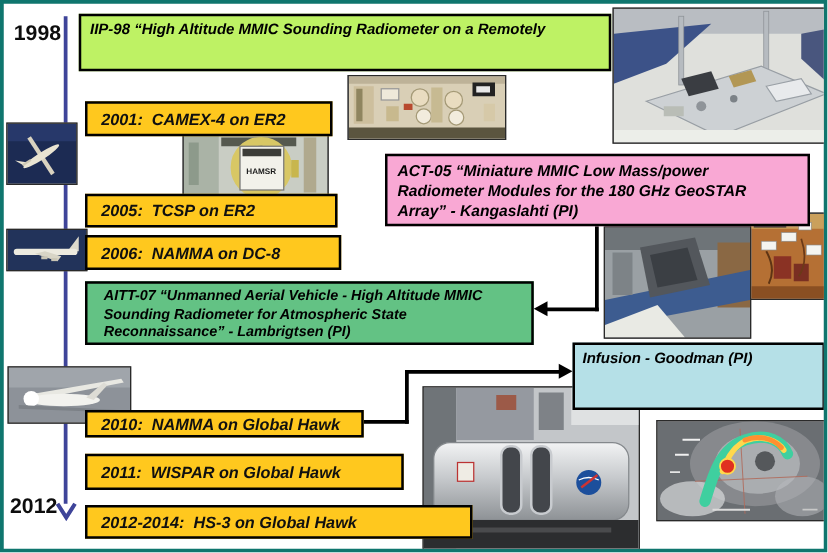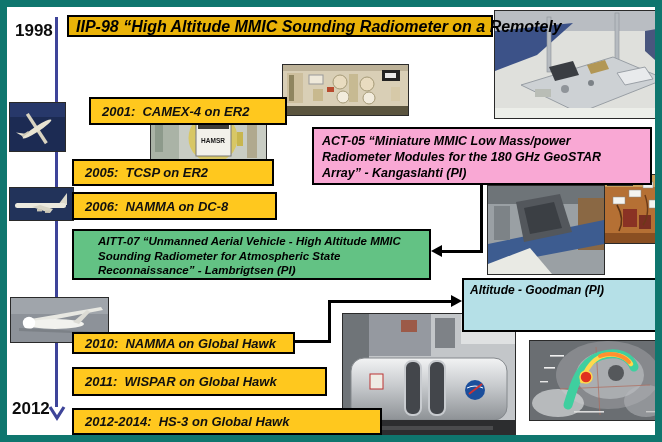--- a/index.html
+++ b/index.html
@@ -1,18 +1,18 @@
 <!DOCTYPE html>
 <html><head>
 <meta charset="utf-8">
 <style>
   html,body{margin:0;padding:0;background:#fff;}
   #slide{
     position:relative;width:662px;height:442px;background:#fff;
-    border:7px solid #0f766e;box-sizing:border-box;overflow:hidden;
+    border:3px solid #0f766e;box-sizing:border-box;overflow:hidden;
     font-family:"Liberation Sans",sans-serif;color:#111;
   }
   .abs{position:absolute;}
   .year{
     font-size:17px;font-weight:bold;color:#0d0d0d;z-index:4;letter-spacing:0px;
   }
   .tline{background:#3e4499;z-index:1;}
   .photo{position:absolute;overflow:hidden;border:1px solid #2a2a2a;z-index:2;background:#888;}
   .photo svg{display:block;width:100%;height:100%;}
   .pbox{
@@ -23,23 +23,23 @@
   .ybox{
     position:absolute;border:2px solid #000;z-index:3;box-sizing:border-box;
     background:#ffc81e;font-weight:bold;font-style:italic;font-size:13px;color:#101010;
     display:flex;align-items:center;padding-left:11px;white-space:pre;
   }
   .aseg{position:absolute;background:#000;z-index:2;}
   .ahead-left{position:absolute;width:0;height:0;z-index:2;
     border-top:6px solid transparent;border-bottom:6px solid transparent;border-right:11px solid #000;}
   .ahead-right{position:absolute;width:0;height:0;z-index:2;
     border-top:6px solid transparent;border-bottom:6px solid transparent;border-left:11px solid #000;}
-  #box-iip98{left:60px;top:8px;width:426px;height:22px;background:#eab308;font-size:16px;padding:2px 7px;line-height:16px;}
+  #box-iip98{left:60px;top:8px;width:426px;height:46px;background:#bef264;font-size:12px;padding:2px 7px;line-height:16px;}
   #box-act05{left:305px;top:120px;width:340px;height:58px;background:#f9a8d4;font-size:12.5px;padding:4px 8px;line-height:16px;}
-  #box-aitt07{left:65px;top:222px;width:359px;height:51px;background:#63c284;font-size:11.5px;padding:3px 24px;line-height:14.5px;}
+  #box-aitt07{left:65px;top:222px;width:359px;height:51px;background:#63c284;font-size:11.5px;padding:3px 13px;line-height:14.5px;}
   #box-aist08{left:455px;top:271px;width:202px;height:54px;background:#b5e0e7;font-size:12px;padding:3px 6px;line-height:15.5px;}
 </style>
 </head>
 <body>
 
 <div id="slide">
 
   <div class="abs year" style="left:8px;top:14px;">1998</div>
   <div class="abs year" style="left:5px;top:392px;">2012</div>
   <div class="abs tline" style="left:48px;top:10px;width:3px;height:390px;"></div>
@@ -54,24 +54,24 @@
     <span class="ln">ACT-05  “Miniature MMIC Low Mass/power</span>
     <span class="ln">Radiometer Modules for the 180 GHz GeoSTAR</span>
     <span class="ln">Array”  - Kangaslahti (PI)</span>
   </div>
   <div class="pbox" id="box-aitt07">
     <span class="ln">AITT-07 “Unmanned Aerial Vehicle - High Altitude MMIC</span>
     <span class="ln">Sounding Radiometer for Atmospheric State</span>
     <span class="ln">Reconnaissance” - Lambrigtsen (PI)</span>
   </div>
   <div class="pbox" id="box-aist08">
-    <span class="ln">Altitude - Goodman (PI)</span>
-  </div>
-
-  <div class="ybox" style="left:65px;top:90px;width:198px;height:28px;margin-left:17px;">2001:  CAMEX-4 on ER2</div>
+    <span class="ln">Infusion - Goodman (PI)</span>
+  </div>
+
+  <div class="ybox" style="left:65px;top:78px;width:198px;height:28px;">2001:  CAMEX-4 on ER2</div>
   <div class="ybox" style="left:65px;top:152px;width:202px;height:27px;">2005:  TCSP on ER2</div>
   <div class="ybox" style="left:65px;top:185px;width:205px;height:28px;">2006:  NAMMA on DC-8</div>
   <div class="ybox" style="left:65px;top:325px;width:223px;height:22px;">2010:  NAMMA on Global Hawk</div>
   <div class="ybox" style="left:65px;top:360px;width:255px;height:29px;">2011:  WISPAR on Global Hawk</div>
   <div class="ybox" style="left:65px;top:401px;width:310px;height:27px;">2012-2014:  HS-3 on Global Hawk</div>
 
   <div>
     <div class="aseg" style="left:473px;top:178px;width:3px;height:68px;"></div>
     <div class="aseg" style="left:433px;top:243px;width:43px;height:3px;"></div>
     <div class="ahead-left" style="left:424px;top:238px;"></div>

